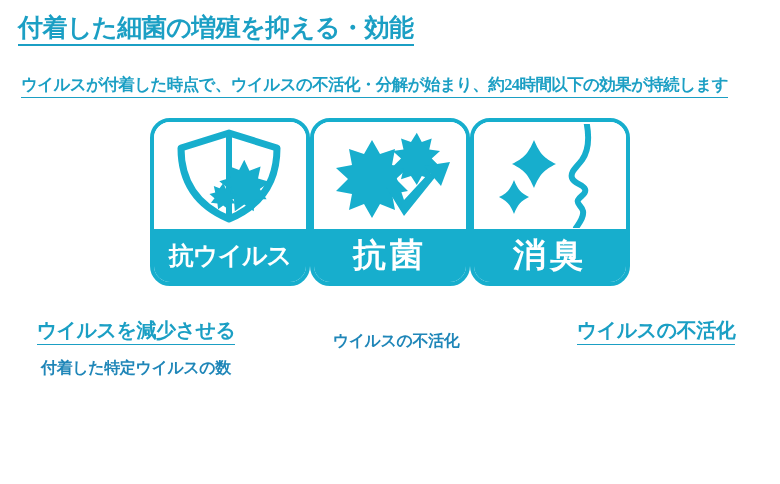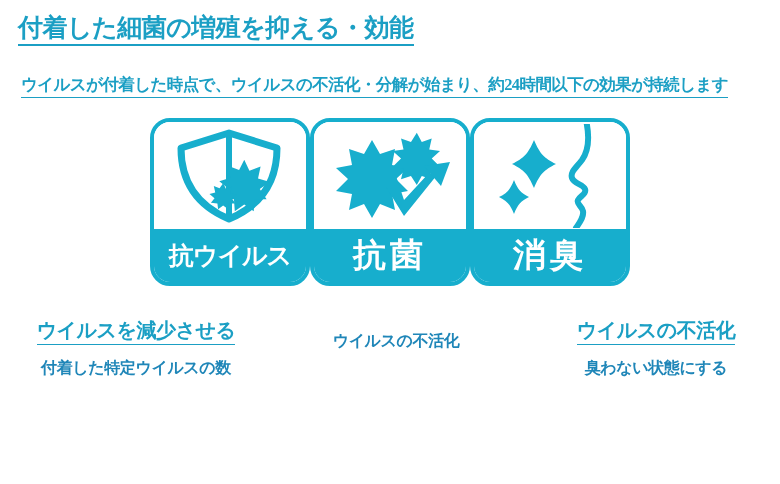--- a/index.html
+++ b/index.html
@@ -210,19 +210,18 @@
 
     <div class="caption-col">
       <div class="cap-body">
         <span class="line">ウイルスの不活化</span>
       </div>
     </div>
 
     <div class="caption-col">
       <div class="cap-head">ウイルスの不活化</div>
       <div class="cap-body">
-        <span class="line">臭わない状態にする</span>
       </div>
     </div>
 
   </div>
 
 </div>
 
 </body></html>

